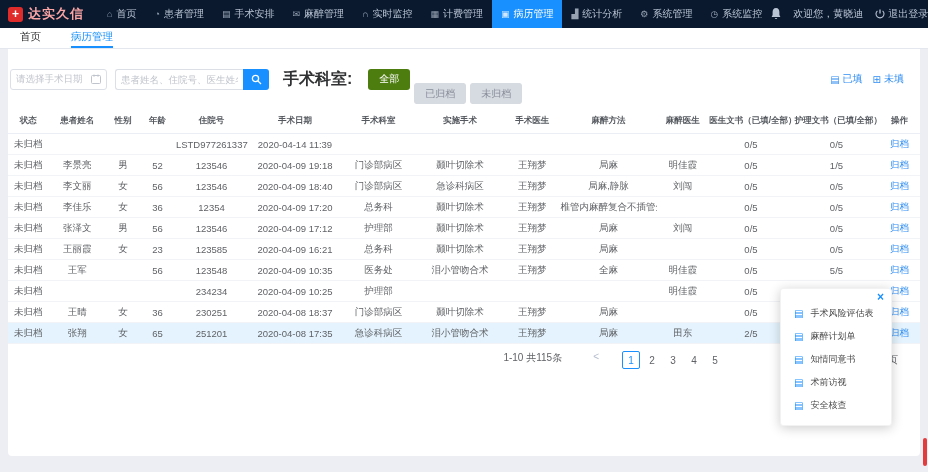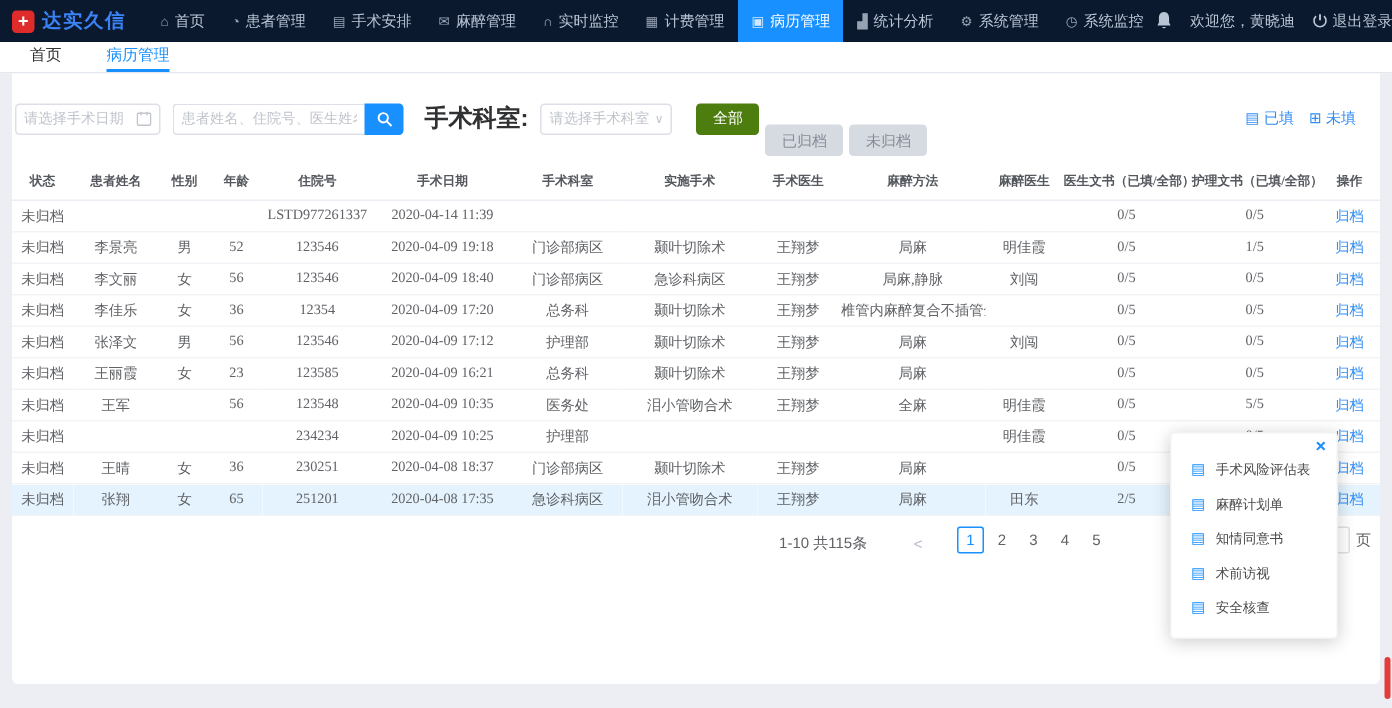--- a/index.html
+++ b/index.html
@@ -9,21 +9,21 @@
     font-family: "Liberation Sans", "DejaVu Sans", sans-serif;
     position: relative; overflow: hidden; color: #606266;
   }
   
   .navbar { height: 28px; background: #0a192e; display: flex; align-items: center;
             color: #b9c4d4; font-size: 10px; }
   .brand { display: flex; align-items: center; gap: 5px; padding: 0 14px 0 8px; flex: none; }
   .logo { width: 15px; height: 15px; background: #e02b2b; border-radius: 3px; color: #fff;
           display: flex; align-items: center; justify-content: center;
           font-size: 12px; font-weight: bold; line-height: 1; }
-  .brand-name { color: #3b82f6; font-weight: bold; font-size: 13px; letter-spacing: 1px; white-space: nowrap; }
+  .brand-name { color: #fca5a5; font-weight: bold; font-size: 13px; letter-spacing: 1px; white-space: nowrap; }
   .nav-items { display: flex; height: 100%; }
   .nav-item { display: flex; align-items: center; gap: 4px; padding: 0 9px; cursor: pointer; white-space: nowrap; }
   .nav-item .ni { font-size: 9px; opacity: .8; }
   .nav-item.active { background: #1890ff; color: #fff; }
   .nav-right { margin-left: auto; display: flex; align-items: center; gap: 12px; padding-right: 10px; white-space: nowrap; }
   .nav-right .txt { cursor: pointer; }
   .logout { display: flex; align-items: center; gap: 3px; cursor: pointer; }
   
   .tabbar { height: 21px; background: #fff; border-bottom: 1px solid #e4e7ed;
             display: flex; align-items: stretch; padding-left: 20px; gap: 30px;
@@ -52,30 +52,30 @@
   .chev { color: #c0c4cc; font-size: 8px; }
   .btn { height: 21px; padding: 0 11px; border: none; border-radius: 3px;
          font-size: 10px; cursor: pointer; font-family: inherit; }
   .btn-primary { background: #4d7c0f; color: #fff; margin-left: 8px; }
   .btn-gray { background: #d6dae1; color: #878d98; margin-left: 4px; margin-top: 29px; }
   .spacer { flex: 1; }
   .flink { color: #2f8df4; font-size: 10px; display: flex; gap: 3px; align-items: center;
            cursor: pointer; margin-right: 10px; }
   .flink .gl { font-size: 10px; }
   
-  table { width: 100%; border-collapse: collapse; table-layout: fixed; font-family: Liberation Serif, serif; }
+  table { width: 100%; border-collapse: collapse; table-layout: fixed; }
   thead th { color: #55595f; font-weight: bold; padding: 6px 1px; border-bottom: 1px solid #ebeef5;
              text-align: center; white-space: nowrap; overflow: hidden; font-size: 8.5px; }
   tbody td { color: #606266; padding: 3.5px 1px; border-bottom: 1px solid #f1f3f7;
              text-align: center; white-space: nowrap; overflow: hidden; font-size: 9.5px; }
   tr.hl td { background: #e4f3fd; }
   .archive-link { color: #2f8df4; cursor: pointer; }
   
-  .pagi { display: flex; align-items: flex-end; justify-content: flex-end; gap: 20px;
-          padding: 7px 6px; font-size: 10px; color: #606266; }
+  .pagi { display: flex; align-items: flex-start; justify-content: flex-end; gap: 20px;
+          padding: 7px 22px; font-size: 10px; color: #606266; }
   .pagi .sum { margin-right: 8px; }
   .parrow { color: #b4bccc; padding: 0 3px; cursor: pointer; }
   .pnum { min-width: 18px; height: 18px; display: flex; align-items: center;
           justify-content: center; cursor: pointer; }
   .pnum.active { border: 1px solid #1890ff; color: #1890ff; border-radius: 2px; background: #fff; }
   .pagi-gap { width: 70px; height: 18px; }
   .jump { display: flex; align-items: center; gap: 4px; }
   .jump-inp { width: 26px; height: 18px; border: 1px solid #dcdfe6; border-radius: 2px;
               outline: none; font-family: inherit; font-size: 10px; text-align: center; }
   
@@ -182,24 +182,20 @@
       <button class="search-btn">
         <span style="display:flex;">
           <svg width="11" height="11" viewBox="0 0 11 11">
               <circle cx="4.5" cy="4.5" r="3.1" fill="none" stroke="#fff" stroke-width="1.3"></circle>
               <line x1="6.9" y1="6.9" x2="10" y2="10" stroke="#fff" stroke-width="1.3"></line>
             </svg>
         </span>
       </button>
     </div>
     <span class="dept-label">手术科室:</span>
-    <div class="inp select">
-      <span>请选择手术科室</span>
-      <span class="chev">∨</span>
-    </div>
     <div style="display:flex;align-items:center;">
         <button class="btn btn-primary">全部</button>
         <button class="btn btn-gray">已归档</button>
         <button class="btn btn-gray">未归档</button>
       </div>
     <div class="spacer"></div>
     <div style="display:flex;align-items:center;">
         <span class="flink">
           <span class="gl">▤</span>
           <span>已填</span>

